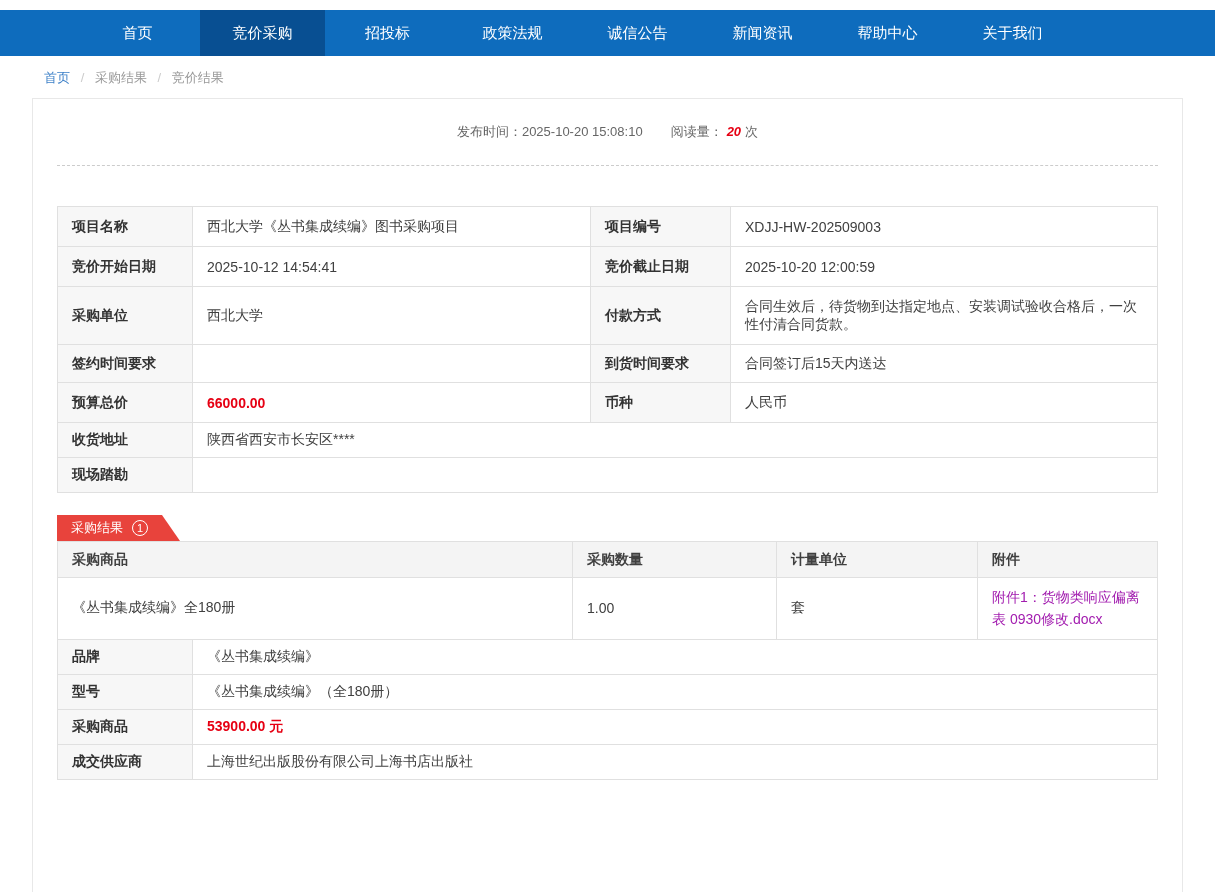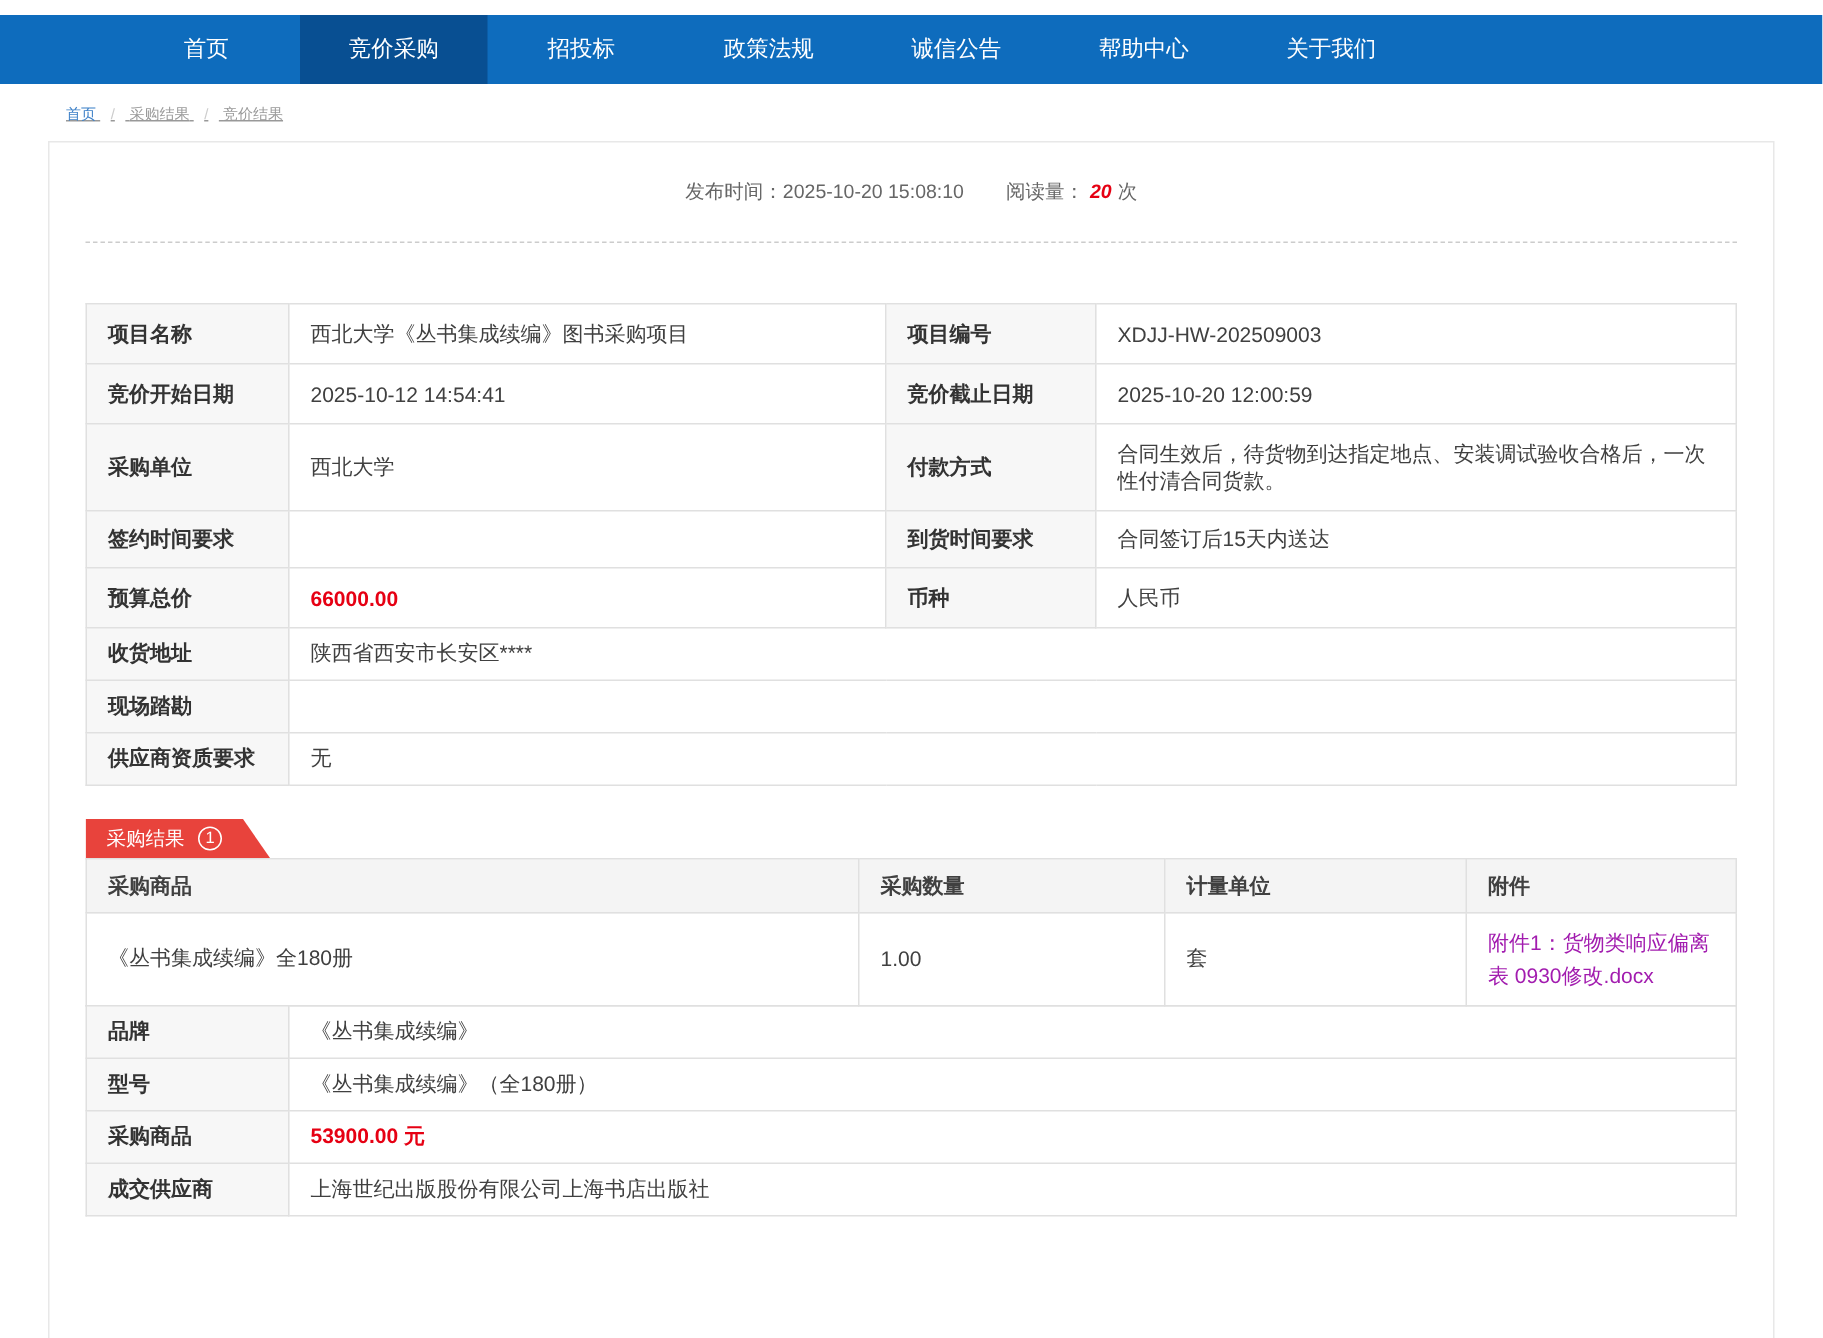--- a/index.html
+++ b/index.html
@@ -4,21 +4,21 @@
 <style>
   * { box-sizing: border-box; margin: 0; padding: 0; }
   html, body { width: 1215px; height: 892px; overflow: hidden; background: #fff;
     font-family: "Liberation Sans", "DejaVu Sans", sans-serif; color: #333; }
 
   .topbar { margin-top: 10px; height: 46px; background: #0e6cbd; display: flex; padding-left: 75px; }
   .nav-item { display: block; width: 125px; line-height: 46px; text-align: center;
     color: #fff; font-size: 15px; text-decoration: none; cursor: pointer; }
   .nav-item.active { background: #084f92; }
 
-  .breadcrumb { padding: 13px 0 11px 44px; font-size: 10px; color: #999; text-decoration: underline; }
+  .breadcrumb { padding: 13px 0 11px 44px; font-size: 13px; color: #999; }
   .breadcrumb a { color: #3e81c8; text-decoration: none; cursor: pointer; }
   .breadcrumb .sep { margin: 0 7px; color: #ccc; }
 
   .card { margin: 0 32px; border: 1px solid #e8e8e8; padding: 24px 24px 60px; min-height: 810px; background: #fff; }
 
   .page-title { text-align: center; font-size: 21px; font-weight: bold; color: #333;
     margin: 36px 40px 30px; letter-spacing: 0.5px; }
 
   .meta { text-align: center; font-size: 13px; color: #666; margin-bottom: 24px; }
   .meta .spacer { display: inline-block; width: 28px; }
@@ -59,20 +59,21 @@
 </style>
 </head>
 <body>
 
 <nav class="topbar">
   <a class="nav-item">首页</a>
   <a class="nav-item active">竞价采购</a>
   <a class="nav-item">招投标</a>
   <a class="nav-item">政策法规</a>
   <a class="nav-item">诚信公告</a>
+  <a class="nav-item">新闻资讯</a>
   <a class="nav-item">帮助中心</a>
   <a class="nav-item">关于我们</a>
 </nav>
 
 <div class="breadcrumb">
   <a>首页</a>
   <span class="sep">/</span>
   <span>采购结果</span>
   <span class="sep">/</span>
   <span>竞价结果</span>
@@ -126,24 +127,20 @@
       <td>人民币</td>
     </tr>
     <tr class="h34">
       <td class="label-cell">收货地址</td>
       <td colspan="3">陕西省西安市长安区****</td>
     </tr>
     <tr class="h34">
       <td class="label-cell">现场踏勘</td>
       <td colspan="3"></td>
     </tr>
-    <tr class="h34">
-      <td class="label-cell">供应商资质要求</td>
-      <td colspan="3">无</td>
-    </tr>
   </tbody>
     </table>
 
   <div class="result-badge">
     <span>采购结果</span>
     <span class="badge-circle">1</span>
   </div>
 
   <table class="product-table">
     <colgroup>

